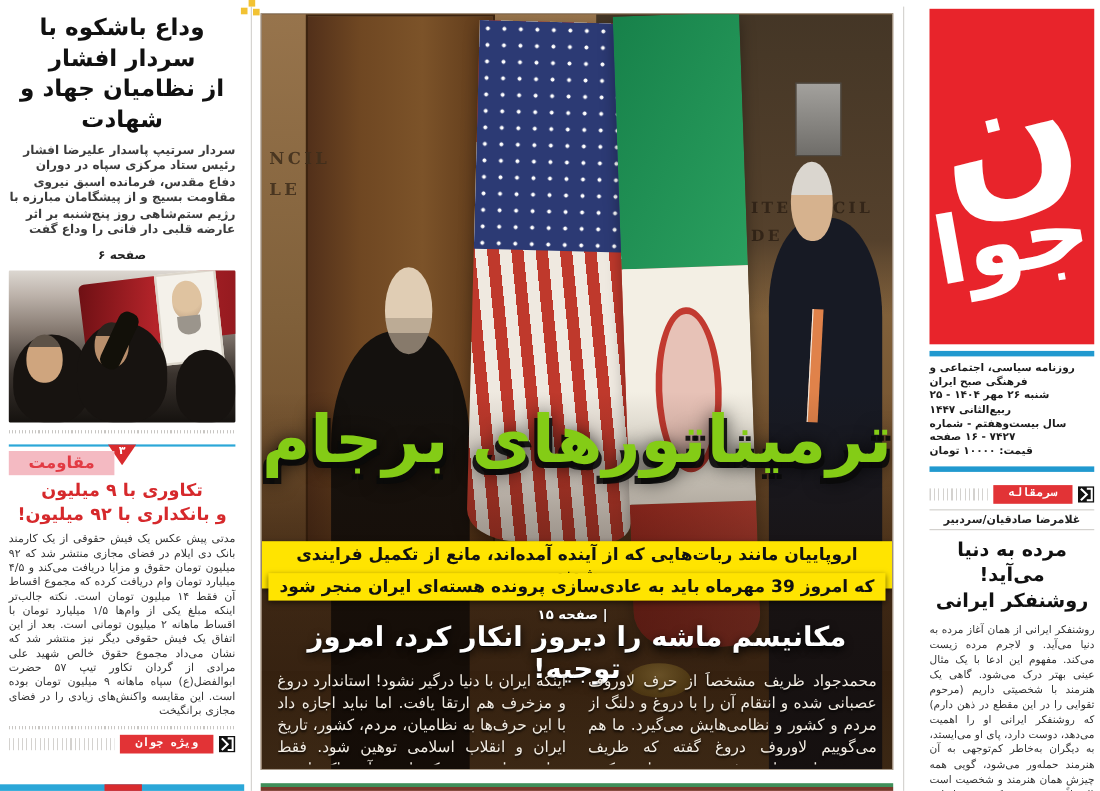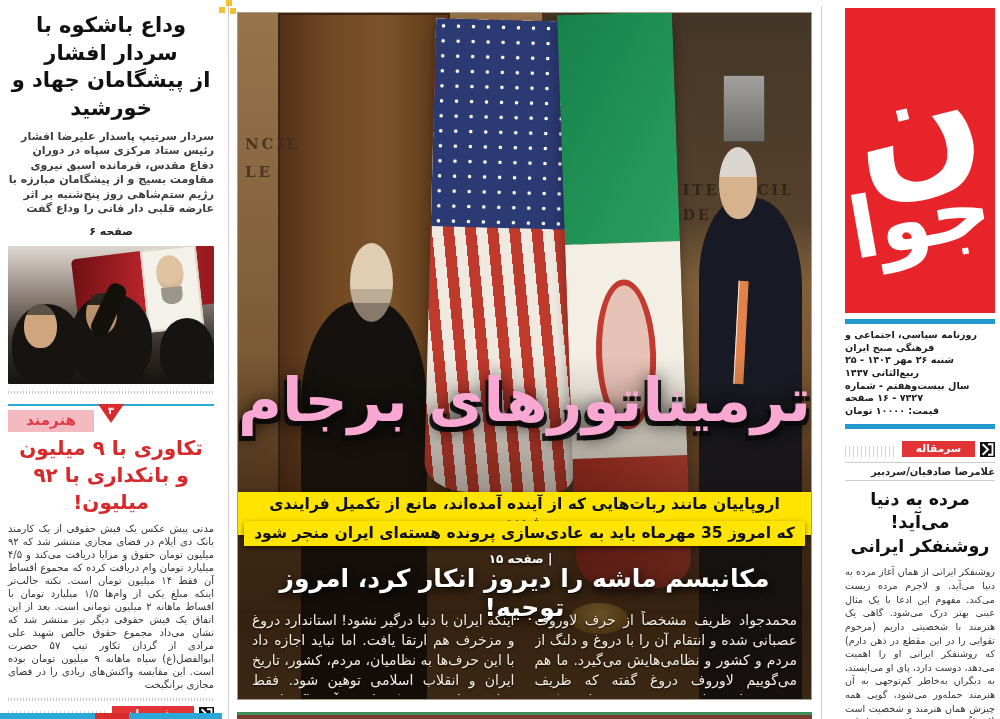--- a/index.html
+++ b/index.html
@@ -30,23 +30,23 @@
   .arm{position:absolute;background:#121009;border-radius:8px;}
   .a1{left:44%;top:26%;width:9%;height:40%;transform:rotate(25deg);}
   .dotted{height:3px;margin-top:7px;background-image:repeating-linear-gradient(90deg,#c8c6c3 0 1px,transparent 1px 3px);}
   .jar-head{position:relative;height:36px;margin-top:3px;}
   .jar-line{position:absolute;top:7px;left:0;right:0;height:2px;background:#2ba7d8;}
   .jar-tri{position:absolute;top:7px;left:50%;transform:translateX(-50%);width:26px;height:19px;
            clip-path:polygon(0 0,100% 0,50% 100%);background:#d92b2e;color:#fff;font-size:10px;
            font-weight:bold;text-align:center;line-height:13px;}
   .jar-badge{position:absolute;top:13px;left:0;background:#f4bac2;color:#e23b44;font-weight:bold;
            font-size:15px;padding:1px 18px 3px;letter-spacing:1px;}
-  .s2-headline{margin-top:2px;text-align:center;font-weight:bold;font-size:20px;line-height:1.35;color:#d6292c;}
+  .s2-headline{margin-top:2px;text-align:center;font-weight:bold;font-size:16px;line-height:1.35;color:#d6292c;}
   .s2-body{margin-top:6px;text-align:justify;font-size:10px;line-height:1.3;color:#333;}
-  .badge-row{display:flex;align-items:flex-end;margin-top:5px;gap:5px;}
+  .badge-row{display:flex;align-items:center;margin-top:5px;gap:5px;font-family:Liberation Mono, monospace;}
   .stripes{flex:1;height:11px;background-image:repeating-linear-gradient(90deg,#d4d2cf 0 1px,transparent 1px 4px);}
   .red-badge{background:#e23336;color:#fff;font-size:10.5px;font-weight:bold;padding:1px 14px 3px;}
   .logo-sq{width:15px;height:15px;flex:0 0 15px;}
   .cut-left{position:absolute;left:0;bottom:0;width:222px;height:6px;background:#2ba7d8;}
   .cut-left::after{content:"";position:absolute;left:95px;top:0;width:34px;height:6px;background:#d92b2e;}
   
   .center{position:absolute;left:237px;top:12px;width:575px;height:688px;background:#6f4e2d;
           border:1px solid #a89c8d;box-sizing:border-box;overflow:hidden;direction:rtl;}
   .photo{position:absolute;inset:0;background:linear-gradient(180deg,#97744c 0%,#80603a 40%,#6e4c2a 68%,#5d3c20 100%);}
   .wall-dark{position:absolute;right:0;top:0;width:47%;height:40%;
@@ -81,21 +81,21 @@
   .kerry-body{position:absolute;right:1.5%;top:27%;width:18%;height:73%;background:#171a24;
           border-radius:42% 46% 0 0/16% 18% 0 0;}
   .kerry-head{position:absolute;right:9.5%;top:19.5%;width:6.6%;height:10.5%;
           border-radius:50% 50% 44% 48%;background:linear-gradient(180deg,#dad6cf 0 42%,#d6b28e 42%);}
   .kerry-tie{position:absolute;right:11.5%;top:39%;width:1.5%;height:15%;background:#e0824a;
           border-left:1px solid #f2ede4;transform:rotate(3deg);}
   .pole-base{position:absolute;left:58%;bottom:9.5%;width:10%;height:4.5%;border-radius:50%;
           background:radial-gradient(ellipse at 50% 35%,#d9b057 0%,#9a7428 70%);}
   .photo-shade{position:absolute;inset:0;background:linear-gradient(180deg,rgba(0,0,0,0) 50%,
           rgba(30,15,5,.28) 64%,rgba(24,12,4,.55) 78%,rgba(20,10,3,.62) 100%);}
-  .main-headline{position:absolute;left:0;right:0;top:352px;text-align:center;color:#f9a8d4;
+  .main-headline{position:absolute;left:0;right:0;top:352px;text-align:center;color:#84cc16;
           font-size:60px;font-weight:bold;letter-spacing:-1px;
           text-shadow:3px 5px 0 rgba(10,10,10,.9),-3px 5px 0 rgba(10,10,10,.9),0 3px 18px #000;}
   .deck-row{position:absolute;left:0;right:0;text-align:center;}
   .deck-row1{top:479px;} .deck-row2{top:508px;}
   .deck{display:inline-block;background:#ffe400;color:#111;font-weight:bold;font-size:15.5px;
           padding:3px 10px 4px;box-shadow:0 2px 5px rgba(0,0,0,.5);}
   .deck-pageref{display:inline-block;color:#fff;font-weight:bold;font-size:12px;margin:6px 8px 0 0;
           text-shadow:0 1px 3px #000;vertical-align:top;}
   .sub-headline{position:absolute;left:0;right:0;top:551px;text-align:center;color:#fff;
           font-size:25px;font-weight:bold;text-shadow:0 3px 8px rgba(0,0,0,.95),0 1px 0 #000;}
@@ -110,21 +110,21 @@
   
   .col-right{position:absolute;left:828px;top:0;width:167px;height:719px;overflow:hidden;}
   .logo-box{margin:8px 0 0 0;width:150px;height:305px;background:#e8242b;color:#fff;
           display:flex;flex-direction:column;align-items:center;justify-content:center;overflow:hidden;}
   .logo-top{font-size:150px;line-height:.78;font-weight:bold;transform:rotate(-14deg) translateX(-6px);}
   .logo-bottom{font-size:84px;line-height:.9;font-weight:bold;transform:rotate(-10deg);}
   .blue-bar{width:150px;height:5px;background:#2199cf;margin-top:6px;}
   .mast-info{width:150px;margin-top:5px;text-align:left;font-size:9.6px;font-weight:bold;
           color:#1c1c1c;line-height:1.32;}
   .ed-badge-row{width:150px;margin-top:12px;}
-  .ed-author{width:150px;margin-top:5px;padding:3px 0;text-align:right;font-size:10px;font-weight:bold;
+  .ed-author{width:150px;margin-top:5px;padding:3px 0;text-align:center;font-size:10px;font-weight:bold;
           color:#222;border-top:1px solid #cfcdc9;border-bottom:1px solid #cfcdc9;}
   .ed-title{width:150px;margin-top:7px;text-align:center;font-weight:bold;font-size:17.5px;
           line-height:1.35;color:#111;}
   .ed-body{width:150px;margin-top:7px;text-align:justify;font-size:9.6px;line-height:1.42;color:#333;}
 </style>
 </head>
 <body>
 
 <div class="page">
 
@@ -134,21 +134,21 @@
   <div class="deco-mark">
     <span class="d1"></span>
       <span class="d2"></span>
       <span class="d3"></span>
   </div>
 
   <div class="col-left">
 
     <div class="s1-headline">
       <div>وداع باشکوه با سردار افشار</div>
-      <div>از پیشگامان جهاد و خورشید</div>
+      <div>از نظامیان جهاد و شهادت</div>
     </div>
     <div class="s1-body">سردار سرتیپ پاسدار علیرضا افشار رئیس ستاد مرکزی سپاه در دوران دفاع مقدس، فرمانده اسبق نیروی مقاومت بسیج و از پیشگامان مبارزه با رژیم ستم‌شاهی روز پنج‌شنبه بر اثر عارضه قلبی دار فانی را وداع گفت</div>
     <div class="s1-pageref">صفحه ۶</div>
 
     <div class="funeral">
       <div class="coffin"></div>
       <div class="poster">
         <div class="poster-face"></div>
         <div class="poster-beard"></div>
       </div>
@@ -158,21 +158,21 @@
       <div class="face-skin f1"></div>
       <div class="face-skin f2"></div>
       <div class="arm a1"></div>
     </div>
 
     <div class="dotted"></div>
 
     <div class="jar-head">
       <div class="jar-line"></div>
       <div class="jar-tri">۳</div>
-      <div class="jar-badge">هنرمند</div>
+      <div class="jar-badge">مقاومت</div>
     </div>
 
     <div class="s2-headline">
       <div>تکاوری با ۹ میلیون</div>
       <div>و بانکداری با ۹۲ میلیون!</div>
     </div>
     <div class="s2-body">مدتی پیش عکس یک فیش حقوقی از یک کارمند بانک دی ایلام در فضای مجازی منتشر شد که ۹۲ میلیون تومان حقوق و مزایا دریافت می‌کند و ۴/۵ میلیارد تومان وام دریافت کرده که مجموع اقساط آن فقط ۱۴ میلیون تومان است. نکته جالب‌تر اینکه مبلغ یکی از وام‌ها ۱/۵ میلیارد تومان با اقساط ماهانه ۲ میلیون تومانی است. بعد از این اتفاق یک فیش حقوقی دیگر نیز منتشر شد که نشان می‌داد مجموع حقوق خالص شهید علی مرادی از گردان تکاور تیپ ۵۷ حضرت ابوالفضل(ع) سپاه ماهانه ۹ میلیون تومان بوده است. این مقایسه واکنش‌های زیادی را در فضای مجازی برانگیخت</div>
 
     <div class="dotted"></div>
 
@@ -221,21 +221,21 @@
       <div class="pole-base"></div>
       <div class="photo-shade"></div>
     </div>
 
     <div class="main-headline">ترمیناتورهای برجام</div>
 
     <div class="deck-row deck-row1">
       <span class="deck">اروپاییان مانند ربات‌هایی که از آینده آمده‌اند، مانع از تکمیل فرایندی شدند</span>
     </div>
     <div class="deck-row deck-row2">
-      <span class="deck">که امروز 35 مهرماه باید به عادی‌سازی پرونده هسته‌ای ایران منجر شود</span>
+      <span class="deck">که امروز 39 مهرماه باید به عادی‌سازی پرونده هسته‌ای ایران منجر شود</span>
       <span class="deck-pageref">| صفحه ۱۵</span>
     </div>
 
     <div class="sub-headline">مکانیسم ماشه را دیروز انکار کرد، امروز توجیه!</div>
 
     <div class="story-cols">
       <div class="story-col">محمدجواد ظریف مشخصاً از حرف لاوروف عصبانی شده و انتقام آن را با دروغ و دلنگ از مردم و کشور و نظامی‌هایش می‌گیرد. ما هم می‌گوییم لاوروف دروغ گفته که ظریف خودش ماشه را پذیرفت، خودت را چه کنیم که گفتی مکانیسم ماشه در برجام نیست؟! حالا ظریف مدعی شده است که روس‌ها دو خط قرمز دارند، یکی اینکه ایران با دنیا ارتباط نگیرد، دیگر</div>
       <div class="story-col">اینکه ایران با دنیا درگیر نشود! استاندارد دروغ و مزخرف هم ارتقا یافت. اما نباید اجازه داد با این حرف‌ها به نظامیان، مردم، کشور، تاریخ ایران و انقلاب اسلامی توهین شود. فقط دهان متملق نیست که باید به آن خاک پاشید، دهان دروغ‌باز نیز هم. زیرا تمام پلیدی‌ها در خانه‌ای جمع است و کلید آن دروغ است | صفحه ۲</div>
     </div>
   </div>

